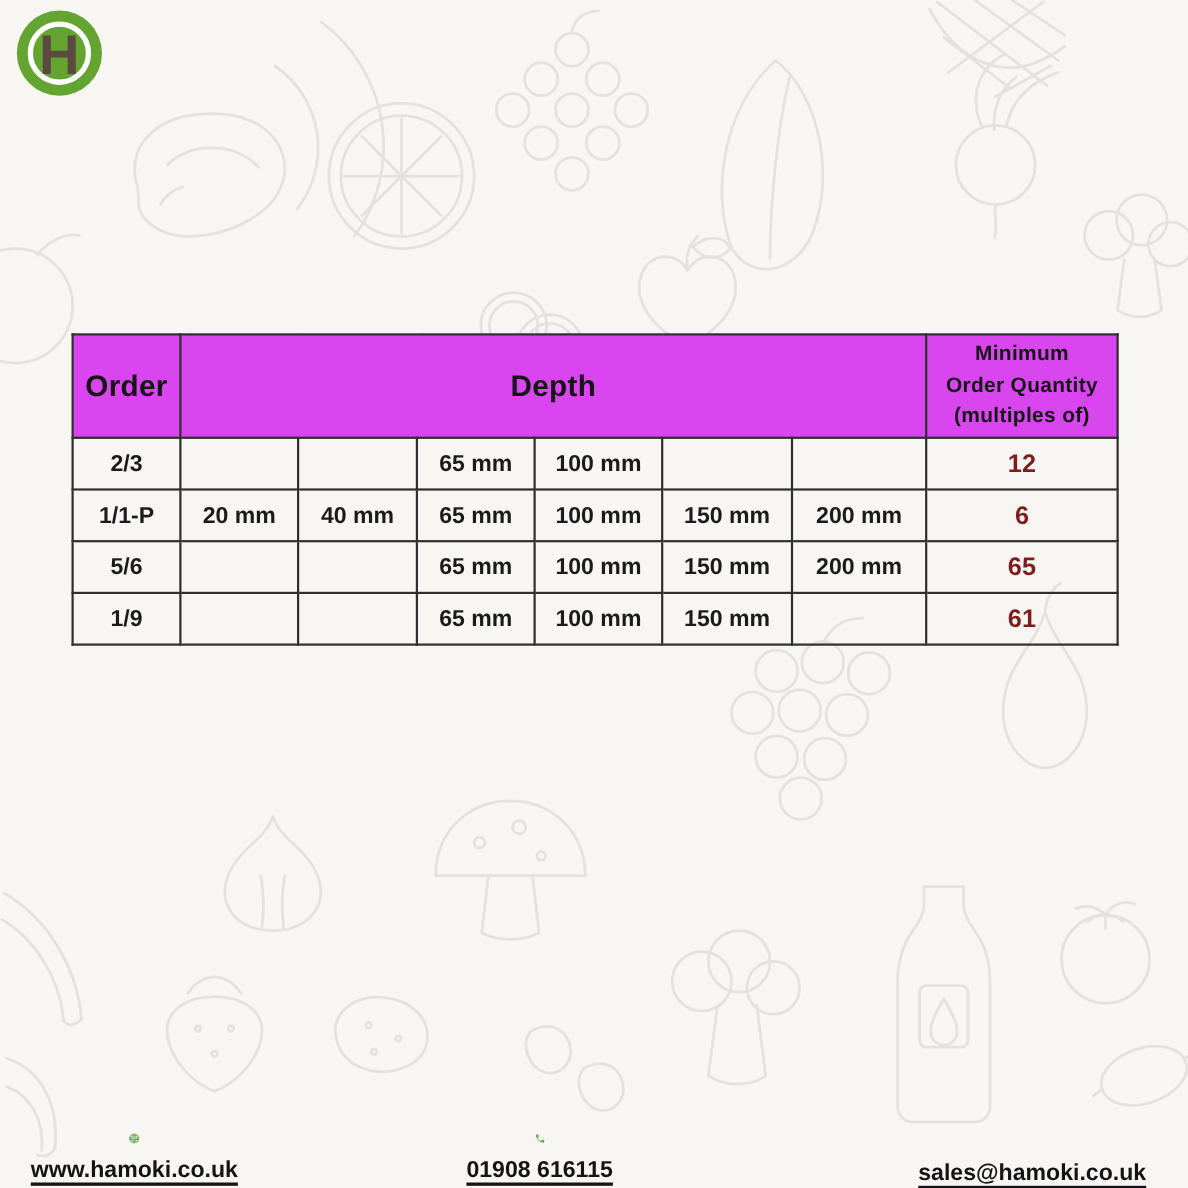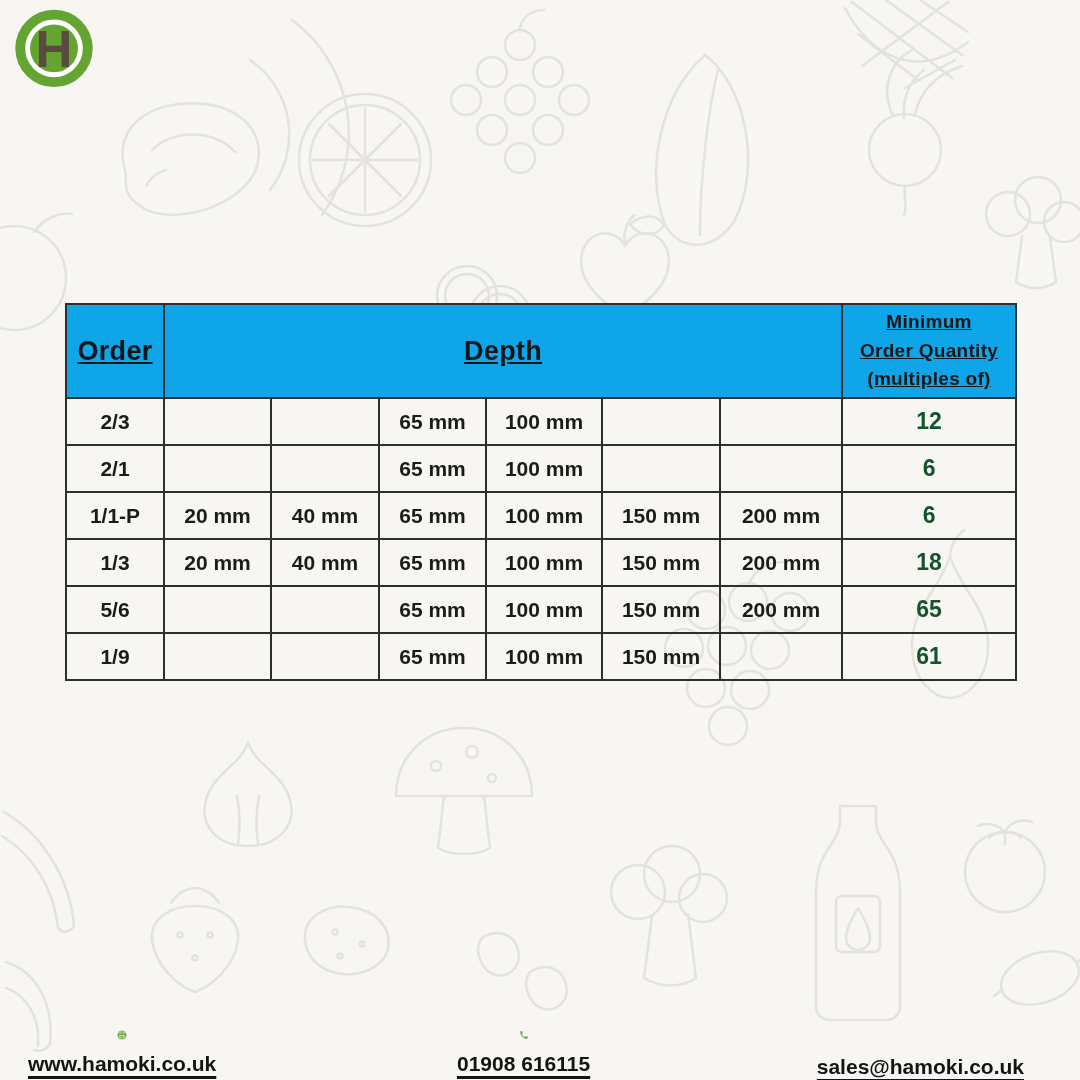--- a/index.html
+++ b/index.html
@@ -11,31 +11,31 @@
   }
   
   .bg{position:absolute;inset:0;width:1080px;height:1080px;}
   
   .logo{position:absolute;left:10px;top:7px;width:88px;height:88px;}
   
   .table-wrap{position:absolute;left:65px;top:303px;width:950px;}
   table{border-collapse:collapse;width:100%;table-layout:fixed;}
   th,td{border:2px solid #2e2e2e;text-align:center;vertical-align:middle;padding:0;}
   thead th{
-    background:#0ea5e9;height:92px;
-    font-size:27px;font-weight:bold;color:#161616;letter-spacing:.3px;text-decoration:underline;
+    background:#d946ef;height:92px;
+    font-size:27px;font-weight:bold;color:#161616;letter-spacing:.3px;
   }
   thead th.moq-h{font-size:19px;line-height:1.5;white-space:pre-line;padding:0 4px;}
   tbody td{height:45px;font-size:21px;font-weight:bold;background:transparent;}
-  tbody td.moq{color:#14532d;font-size:23px;}
+  tbody td.moq{color:#7f1d1d;font-size:23px;}
   
   .footer-item{position:absolute;top:1030px;height:46px;display:flex;align-items:center;gap:12px;flex-direction:column;}
   .footer-item.website{left:28px;}
-  .footer-item.phone{left:457px;}
-  .footer-item.email{right:56px;gap:25px;}
+  .footer-item.phone{left:424px;}
+  .footer-item.email{right:38px;gap:25px;}
   .footer-link{
     font-size:21px;font-weight:bold;color:#141414;
     text-decoration:underline;text-decoration-thickness:3px;text-underline-offset:5px;
     cursor:pointer;
   }
 </style>
 </head>
 <body>
 
 <svg class="bg" viewBox="0 0 1080 1080" fill="none" stroke="#e3e2de" stroke-width="2.5" stroke-linecap="round" stroke-linejoin="round">
@@ -206,48 +206,28 @@
         <td>2/3</td>
         <td></td>
         <td></td>
         <td>65 mm</td>
         <td>100 mm</td>
         <td></td>
         <td></td>
         <td class="moq">12</td>
       </tr>
       <tr>
-        <td>2/1</td>
-        <td></td>
-        <td></td>
-        <td>65 mm</td>
-        <td>100 mm</td>
-        <td></td>
-        <td></td>
-        <td class="moq">6</td>
-      </tr>
-      <tr>
         <td>1/1-P</td>
         <td>20 mm</td>
         <td>40 mm</td>
         <td>65 mm</td>
         <td>100 mm</td>
         <td>150 mm</td>
         <td>200 mm</td>
         <td class="moq">6</td>
-      </tr>
-      <tr>
-        <td>1/3</td>
-        <td>20 mm</td>
-        <td>40 mm</td>
-        <td>65 mm</td>
-        <td>100 mm</td>
-        <td>150 mm</td>
-        <td>200 mm</td>
-        <td class="moq">18</td>
       </tr>
       <tr>
         <td>5/6</td>
         <td></td>
         <td></td>
         <td>65 mm</td>
         <td>100 mm</td>
         <td>150 mm</td>
         <td>200 mm</td>
         <td class="moq">65</td>

